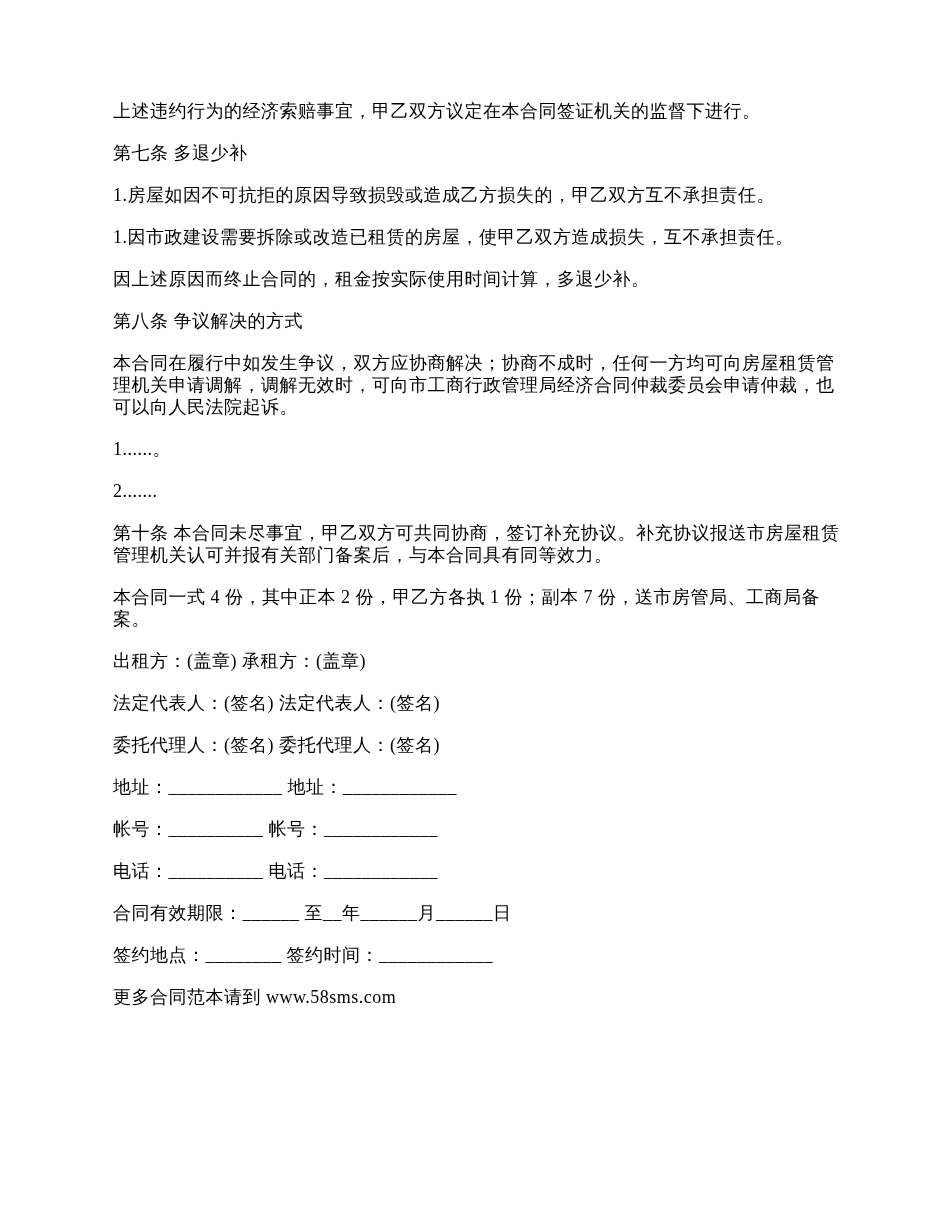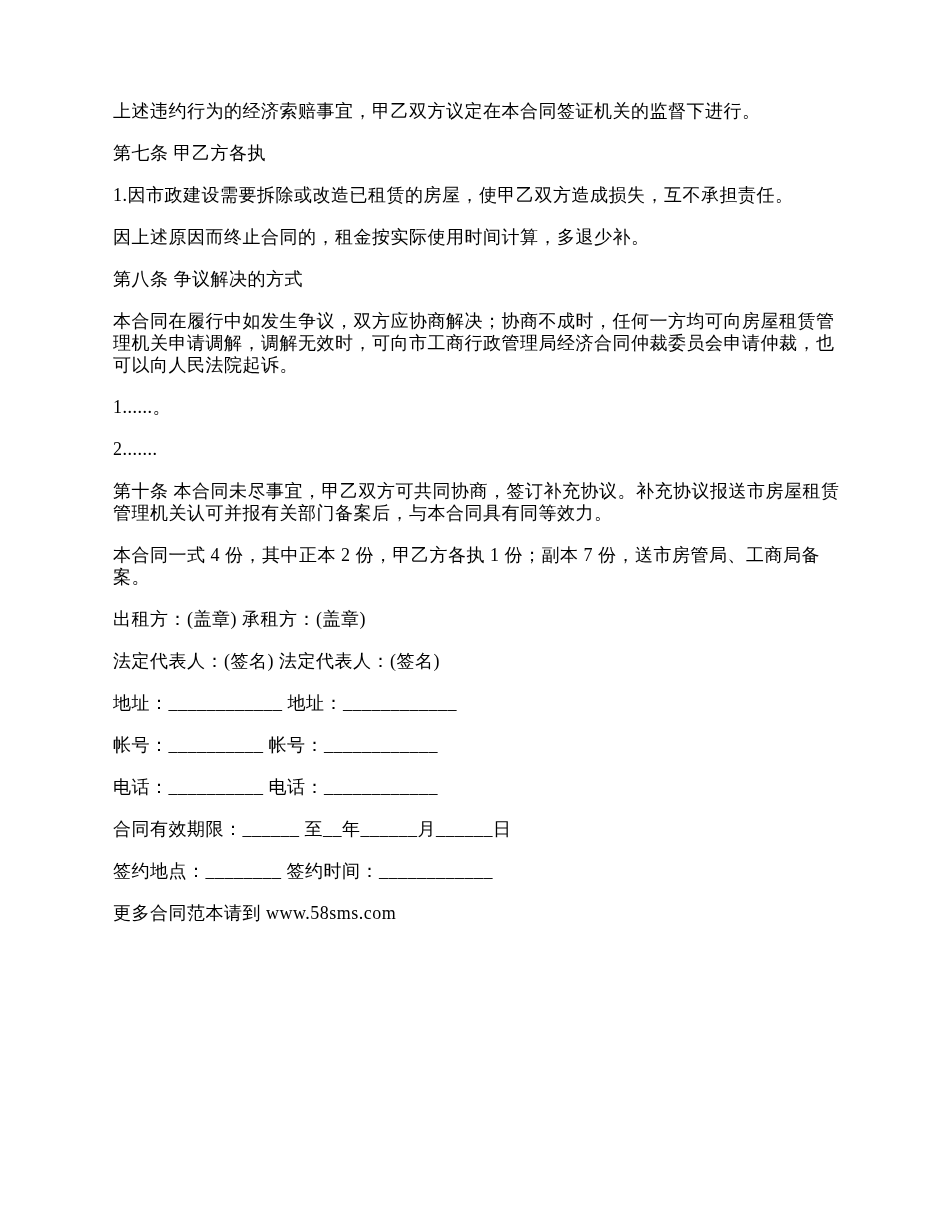--- a/index.html
+++ b/index.html
@@ -28,31 +28,33 @@
     word-break: break-all;
     white-space: pre-wrap;
   }
 </style>
 </head>
 <body>
 
 <div class="page">
   <div class="doc">
     <p>上述违约行为的经济索赔事宜，甲乙双方议定在本合同签证机关的监督下进行。</p>
-    <p>第七条 甲乙方各执</p>
+    <p>第七条 多退少补</p>
+    <p>1.房屋如因不可抗拒的原因导致损毁或造成乙方损失的，甲乙双方互不承担责任。</p>
     <p>1.因市政建设需要拆除或改造已租赁的房屋，使甲乙双方造成损失，互不承担责任。</p>
     <p>因上述原因而终止合同的，租金按实际使用时间计算，多退少补。</p>
     <p>第八条 争议解决的方式</p>
     <p>本合同在履行中如发生争议，双方应协商解决；协商不成时，任何一方均可向房屋租赁管理机关申请调解，调解无效时，可向市工商行政管理局经济合同仲裁委员会申请仲裁，也可以向人民法院起诉。</p>
     <p>1......。</p>
     <p>2.......</p>
     <p>第十条 本合同未尽事宜，甲乙双方可共同协商，签订补充协议。补充协议报送市房屋租赁管理机关认可并报有关部门备案后，与本合同具有同等效力。</p>
     <p>本合同一式 4 份，其中正本 2 份，甲乙方各执 1 份；副本 7 份，送市房管局、工商局备案。</p>
     <p>出租方：(盖章) 承租方：(盖章)</p>
     <p>法定代表人：(签名) 法定代表人：(签名)</p>
+    <p>委托代理人：(签名) 委托代理人：(签名)</p>
     <p>地址：____________ 地址：____________</p>
     <p>帐号：__________ 帐号：____________</p>
     <p>电话：__________ 电话：____________</p>
     <p>合同有效期限：______ 至__年______月______日</p>
     <p>签约地点：________ 签约时间：____________</p>
     <p>更多合同范本请到 www.58sms.com</p>
   </div>
 </div>
 
 </body></html>

